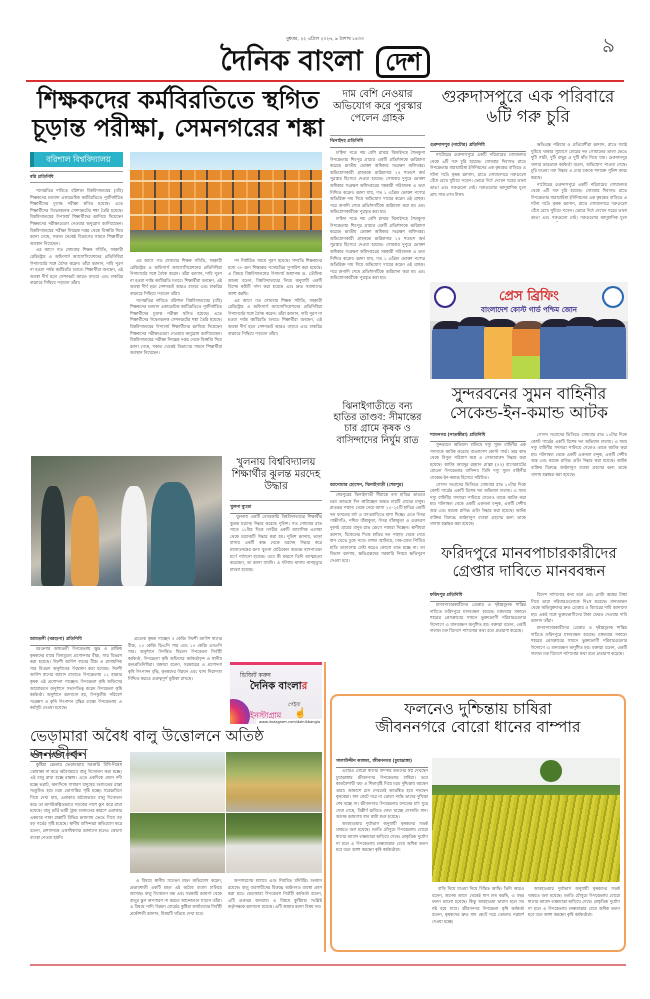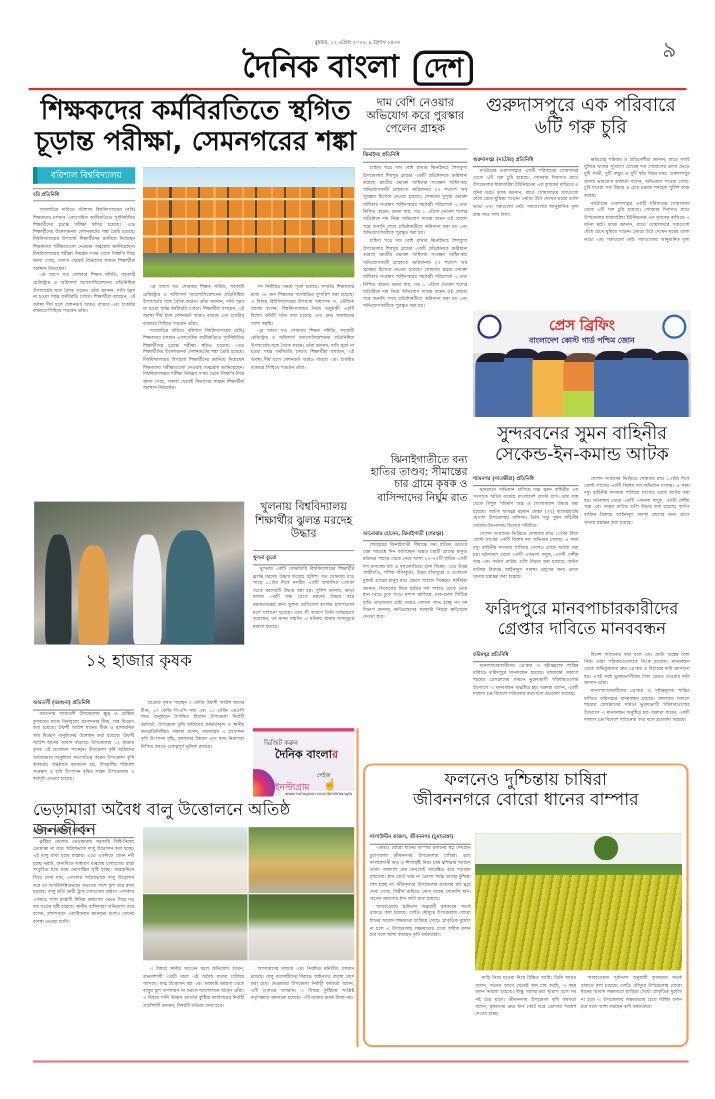--- a/index.html
+++ b/index.html
@@ -98,21 +98,21 @@
   </div>
 
 <div class="abs hl" style="left:330px; width:95px; top:88px; font-size:10px;">দাম বেশি নেওয়ার অভিযোগ করে পুরস্কার পেলেন গ্রাহক</div>
 <div class="abs rule" style="left:330px; top:135px; width:95px;"></div>
 <div class="abs byline" style="left:330px; top:138px; width:95px;">ঝিনাইদহ প্রতিনিধি</div>
 <div class="abs body-text" style="left:330px; top:150px; width:95px; height:262px;">
     <p>চাহিদা পত্রে দাম বেশি রাখার ঝিনাইদহে শৈলকুপা উপজেলার শিবপুর গ্রামের একটি প্রতিষ্ঠানকে জরিমানা করেছে জাতীয় ভোক্তা অধিকার সংরক্ষণ অধিদপ্তর। অভিযোগকারী গ্রাহককে জরিমানার ২৫ শতাংশ অর্থ পুরস্কার হিসেবে দেওয়া হয়েছে। সোমবার দুপুরে ভোক্তা অধিকার সংরক্ষণ অধিদপ্তরের সহকারী পরিচালক এ তথ্য নিশ্চিত করেন। জানা যায়, গত ১ এপ্রিল ভোক্তা পণ্যের অতিরিক্ত দাম নিয়ে অভিযোগ দায়ের করেন ওই গ্রাহক। পরে শুনানি শেষে প্রতিষ্ঠানটিকে জরিমানা করা হয় এবং অভিযোগকারীকে পুরস্কৃত করা হয়।</p>
     <p>চাহিদা পত্রে দাম বেশি রাখার ঝিনাইদহে শৈলকুপা উপজেলার শিবপুর গ্রামের একটি প্রতিষ্ঠানকে জরিমানা করেছে জাতীয় ভোক্তা অধিকার সংরক্ষণ অধিদপ্তর। অভিযোগকারী গ্রাহককে জরিমানার ২৫ শতাংশ অর্থ পুরস্কার হিসেবে দেওয়া হয়েছে। সোমবার দুপুরে ভোক্তা অধিকার সংরক্ষণ অধিদপ্তরের সহকারী পরিচালক এ তথ্য নিশ্চিত করেন। জানা যায়, গত ১ এপ্রিল ভোক্তা পণ্যের অতিরিক্ত দাম নিয়ে অভিযোগ দায়ের করেন ওই গ্রাহক। পরে শুনানি শেষে প্রতিষ্ঠানটিকে জরিমানা করা হয় এবং অভিযোগকারীকে পুরস্কৃত করা হয়।</p>
   </div>
 
-<div class="abs hl" style="left:330px; width:95px; top:413px; font-size:9.5px;text-align:right;">ঝিনাইগাতীতে বন্য হাতির তাণ্ডব: সীমান্তের চার গ্রামে কৃষক ও বাসিন্দাদের নির্ঘুম রাত</div>
+<div class="abs hl" style="left:330px; width:95px; top:400px; font-size:9.5px;">ঝিনাইগাতীতে বন্য হাতির তাণ্ডব: সীমান্তের চার গ্রামে কৃষক ও বাসিন্দাদের নির্ঘুম রাত</div>
 <div class="abs byline" style="left:330px; top:482px; width:95px;">আনোয়ার হোসেন, ঝিনাইগাতী (শেরপুর)</div>
 <div class="abs body-text" style="left:330px; top:492px; width:95px; height:188px;">
     <p>শেরপুরের ঝিনাইগাতী সীমান্তে বন্য হাতির তাণ্ডবে চরম আতঙ্কে দিন কাটাচ্ছেন অন্তত চারটি গ্রামের মানুষ। রাতভর পাহাড় থেকে নেমে আসা ২০–২৫টি হাতির একটি দল ফসলের মাঠ ও বসতবাড়িতে হানা দিচ্ছে। এতে উত্তর গান্ধীগাঁও, পশ্চিম বাঁকাকুড়া, উত্তর বাঁকাকুড়া ও গুরুচরণ দুধনই গ্রামের মানুষ রাত জেগে পাহারা দিচ্ছেন। স্থানীয়রা জানান, বিকেলের দিকে হাতির দল পাহাড় থেকে নেমে ধান খেতে ঢুকে পড়ে। মশাল জ্বালিয়ে, ঢাক-ঢোল পিটিয়ে হাতি তাড়ানোর চেষ্টা করেও কোনো লাভ হচ্ছে না। বন বিভাগ জানায়, ক্ষতিগ্রস্তদের সরকারি নিয়মে ক্ষতিপূরণ দেওয়া হবে।</p>
   </div>
 
 <div class="abs hl" style="left:428px; width:200px; top:86px; font-size:17px;">গুরুদাসপুরে এক পরিবারে ৬টি গরু চুরি</div>
 <div class="abs byline" style="left:430px; top:142px; width:96px;">গুরুদাসপুর (নাটোর) প্রতিনিধি</div>
 <div class="abs body-text" style="left:430px; top:152px; width:96px; height:70px;">
     <p>নাটোরের গুরুদাসপুরে একটি পরিবারের গোয়ালঘর থেকে ৬টি গরু চুরি হয়েছে। সোমবার দিবাগত রাতে উপজেলার ধারাবারিষা ইউনিয়নের এক কৃষকের বাড়িতে এ ঘটনা ঘটে। কৃষক জানান, রাতে গোয়ালঘরে গরুগুলো বেঁধে রেখে ঘুমিয়ে পড়েন। ভোরে উঠে দেখেন ঘরের তালা ভাঙা এবং গরুগুলো নেই। গরুগুলোর আনুমানিক মূল্য প্রায় সাত লাখ টাকা।</p>
   </div>
@@ -155,21 +155,20 @@
     <p>মানবপাচারকারীদের গ্রেপ্তার ও দৃষ্টান্তমূলক শাস্তির দাবিতে ফরিদপুরে মানববন্ধন হয়েছে। মঙ্গলবার সকালে শহরের প্রেসক্লাবের সামনে ভুক্তভোগী পরিবারগুলোর উদ্যোগে এ মানববন্ধন অনুষ্ঠিত হয়। বক্তারা বলেন, একটি দালাল চক্র বিদেশে পাঠানোর কথা বলে প্রতারণা করেছে।</p>
   </div>
 
 <div class="abs photo ph-crowd" style="left:31px; top:456px; width:191px; height:130px;">
   <div class="fig" style="left:40px; top:40px; width:28px; height:90px; background:#e0a050;"></div>
   <div class="fig" style="left:90px; top:30px; width:26px; height:100px; background:#f2f2f2;"></div>
   <div class="fig" style="left:120px; top:26px; width:44px; height:104px; background:#3f6b78;"></div>
   <div class="fig" style="left:10px; top:30px; width:24px; height:100px; background:#2f3a3a;"></div>
 </div>
 <div class="abs hl" style="left:30px; width:192px; top:592px; font-size:15px;">
-  <div>১২ হাজার কৃষক</div>
 </div>
 <div class="abs byline" style="left:30px; top:636px; width:92px;">আমতলী (বরগুনা) প্রতিনিধি</div>
 <div class="abs body-text" style="left:30px; top:646px; width:92px; height:86px;">
     <p>বরগুনার আমতলী উপজেলায় ক্ষুদ্র ও প্রান্তিক কৃষকদের মাঝে বিনামূল্যে প্রণোদনার বীজ, সার বিতরণ করা হয়েছে। উফশী আউশ ধানের বীজ ও রাসায়নিক সার বিতরণ অনুষ্ঠানের উদ্বোধন করা হয়েছে। উফশী আউশ ধানের আবাদ বাড়াতে উপজেলায় ১২ হাজার কৃষক এই প্রণোদনা পাচ্ছেন। উপজেলা কৃষি অফিসের আয়োজনে অনুষ্ঠানে সভাপতিত্ব করেন উপজেলা কৃষি কর্মকর্তা। অনুষ্ঠানে জানানো হয়, উপকূলীয় পরিবেশ সংরক্ষণ ও কৃষি উৎপাদন বৃদ্ধির লক্ষ্যে উপজেলায় এ কর্মসূচি নেওয়া হয়েছে।</p>
   </div>
 <div class="abs body-text" style="left:128px; top:636px; width:94px; height:96px;">
     <p>প্রত্যেক কৃষক পাচ্ছেন ৫ কেজি উফশী আউশ ধানের বীজ, ১০ কেজি ডিএপি সার এবং ১০ কেজি এমওপি সার। অনুষ্ঠানে উপস্থিত ছিলেন উপজেলা নির্বাহী কর্মকর্তা, উপজেলা কৃষি অফিসের কর্মকর্তাবৃন্দ ও স্থানীয় জনপ্রতিনিধিরা। বক্তারা বলেন, সরকারের এ প্রণোদনা কৃষি উৎপাদন বৃদ্ধি, কৃষকদের উন্নয়ন এবং খাদ্য নিরাপত্তা নিশ্চিত করতে গুরুত্বপূর্ণ ভূমিকা রাখছে।</p>
   </div>
 
 <div class="abs hl" style="left:230px; width:92px; top:456px; font-size:10px;">খুলনায় বিশ্ববিদ্যালয় শিক্ষার্থীর ঝুলন্ত মরদেহ উদ্ধার</div>

